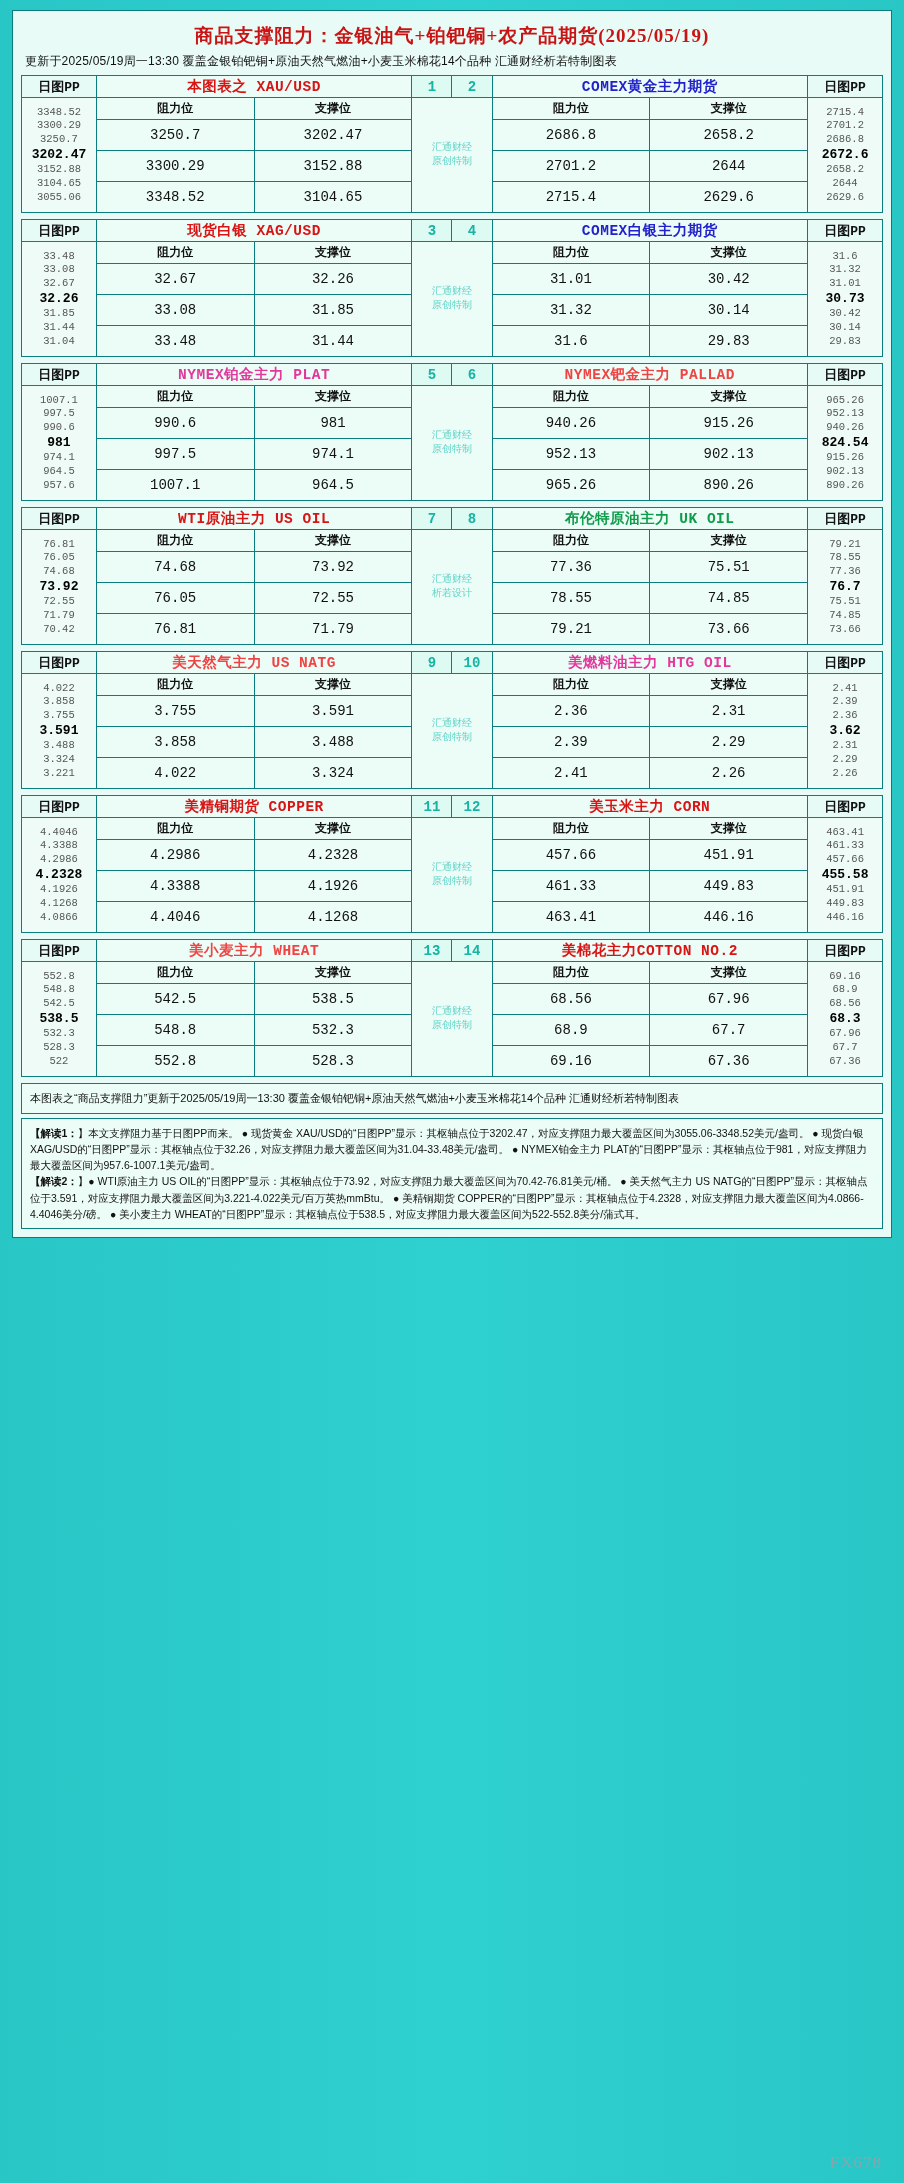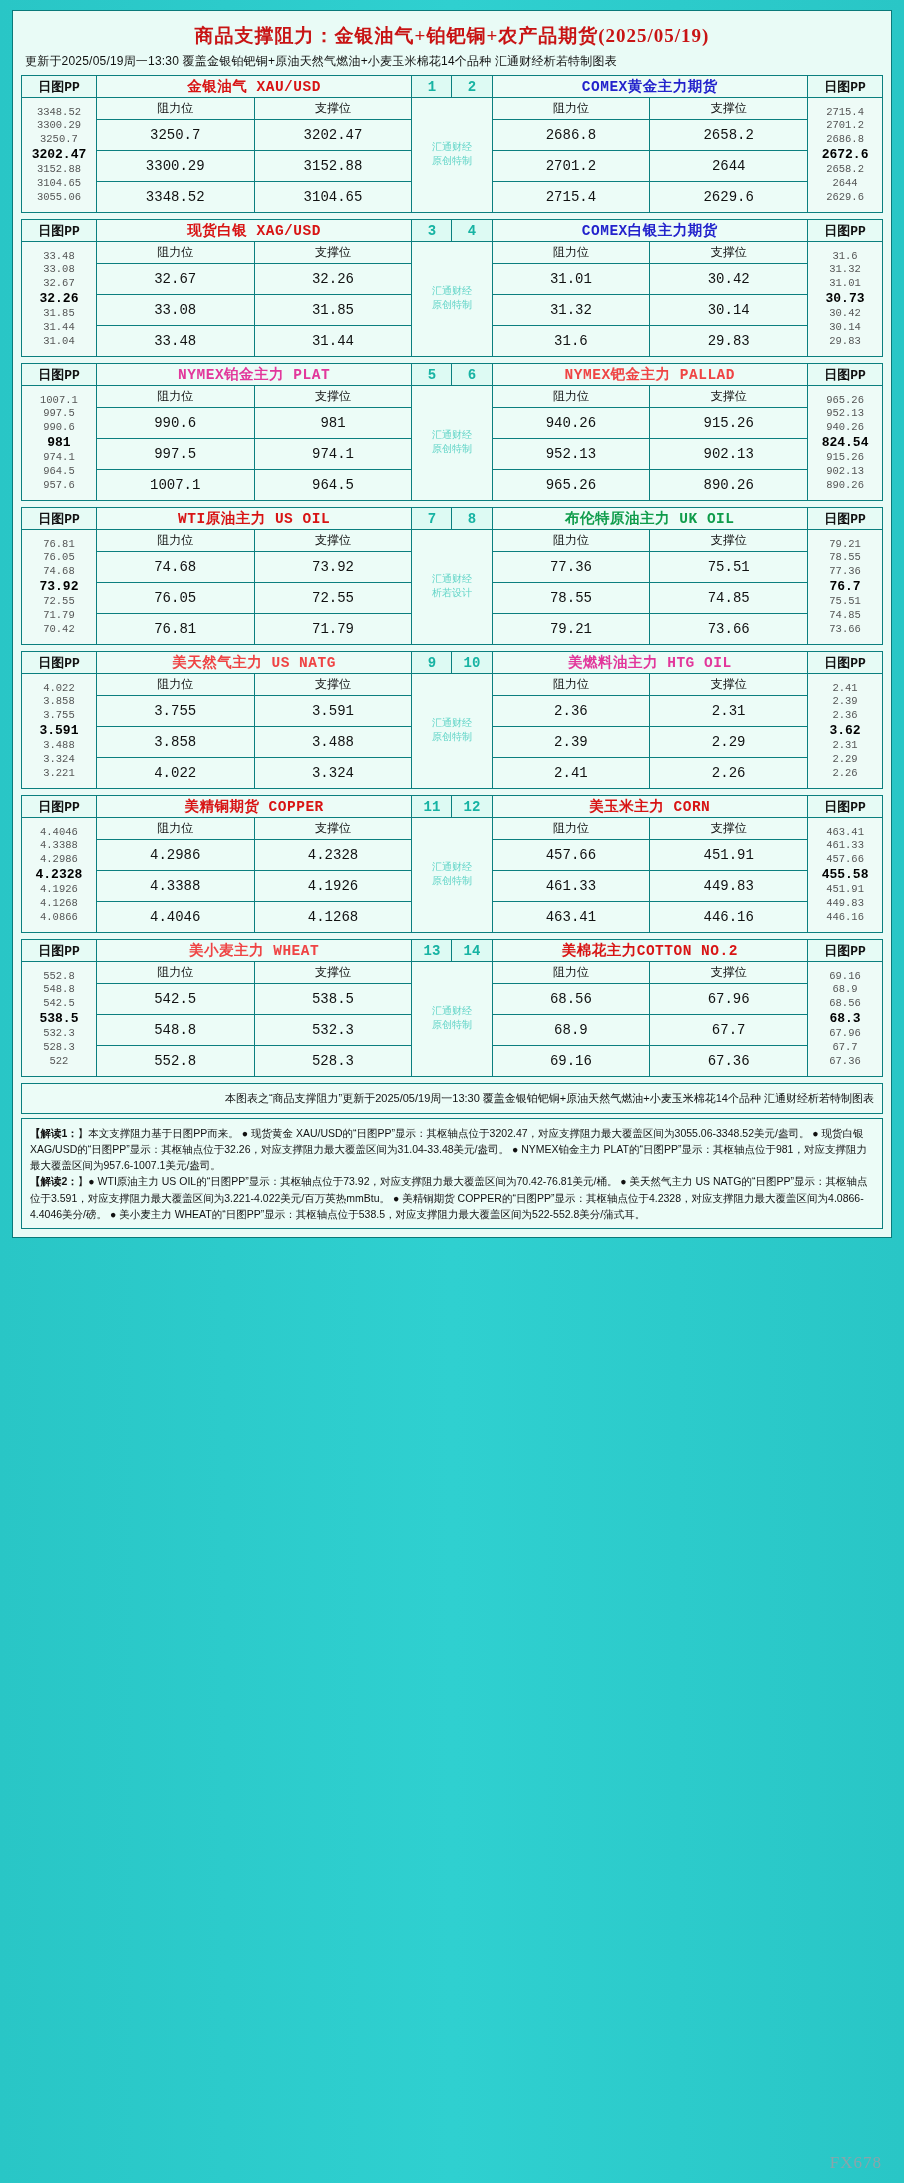--- a/index.html
+++ b/index.html
@@ -75,20 +75,21 @@
     font-weight:bold;
     font-size:14px;
     font-family:"Liberation Serif", serif;
     background:#ddfaf3;
   }
   .sub-lbl {
     font-size:12px;
     font-family:"Liberation Serif", serif;
     color:#111;
     padding:2px 0;
+    font-weight:bold;
   }
   .lvl-col {
     width:52px;
     font-size:10.5px;
     color:#555;
     line-height:1.35;
     padding:2px 2px;
     background:#eefbf7;
   }
   .lvl-col div { white-space:nowrap; }
@@ -109,21 +110,20 @@
     font-family:"Liberation Serif", serif;
   }
   .footer-note {
     border:1px solid #0b7f7f;
     background:#ecfcf7;
     padding:6px 8px;
     font-size:11px;
     line-height:1.5;
     color:#111;
     margin-bottom:4px;
-    text-align:right;
   }
   .legend {
     border:1px solid #0b7f7f;
     background:#ecfcf7;
     padding:6px 8px;
     font-size:10.5px;
     line-height:1.55;
     color:#111;
     font-family:"Liberation Sans", sans-serif;
   }
@@ -157,21 +157,21 @@
             <col style="width:118px">
     <col style="width:30px">
             <col style="width:30px">
     <col style="width:118px">
             <col style="width:118px">
             <col style="width:56px">
   </colgroup>
           <tbody>
             <tr>
     <td class="hdr-pp">日图PP</td>
-    <td class="hdr-name name-red" colspan="2">金银油气 XAU/USD</td>
+    <td class="hdr-name name-red" colspan="2">本图表之 XAU/USD</td>
     <td class="idx">1</td>
     <td class="idx">2</td>
     <td class="hdr-name name-blue" colspan="2">COMEX黄金主力期货</td>
     <td class="hdr-pp">日图PP</td>
   </tr>
             <tr>
     <td class="lvl-col" rowspan="4">
                 <div class="lvl-wrap">
                   <div class="">3348.52</div>
                   <div class="">3300.29</div>

